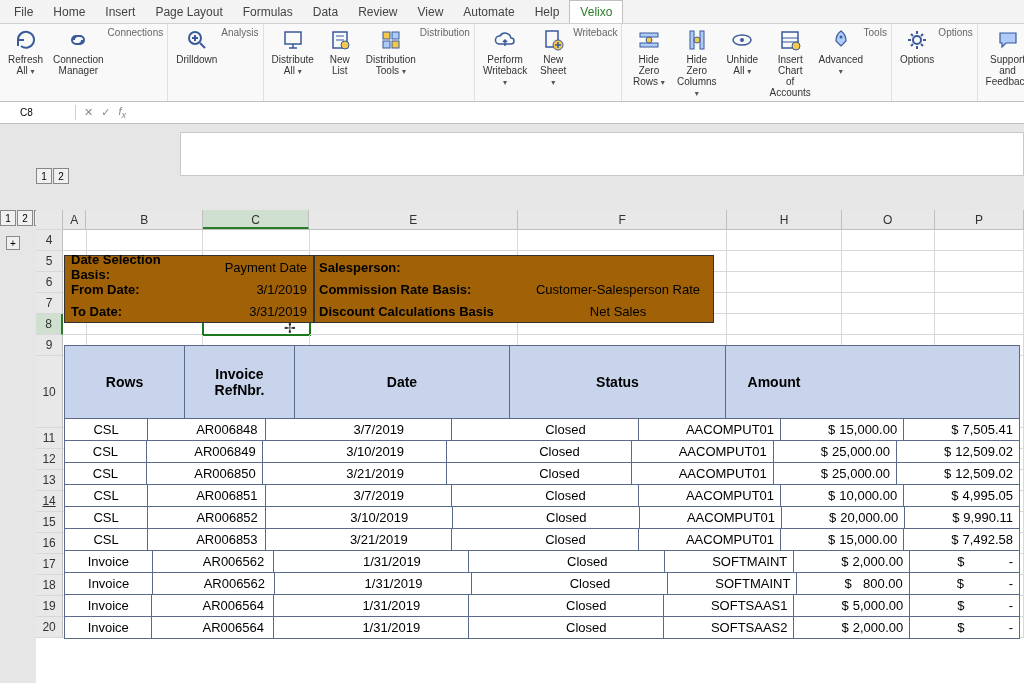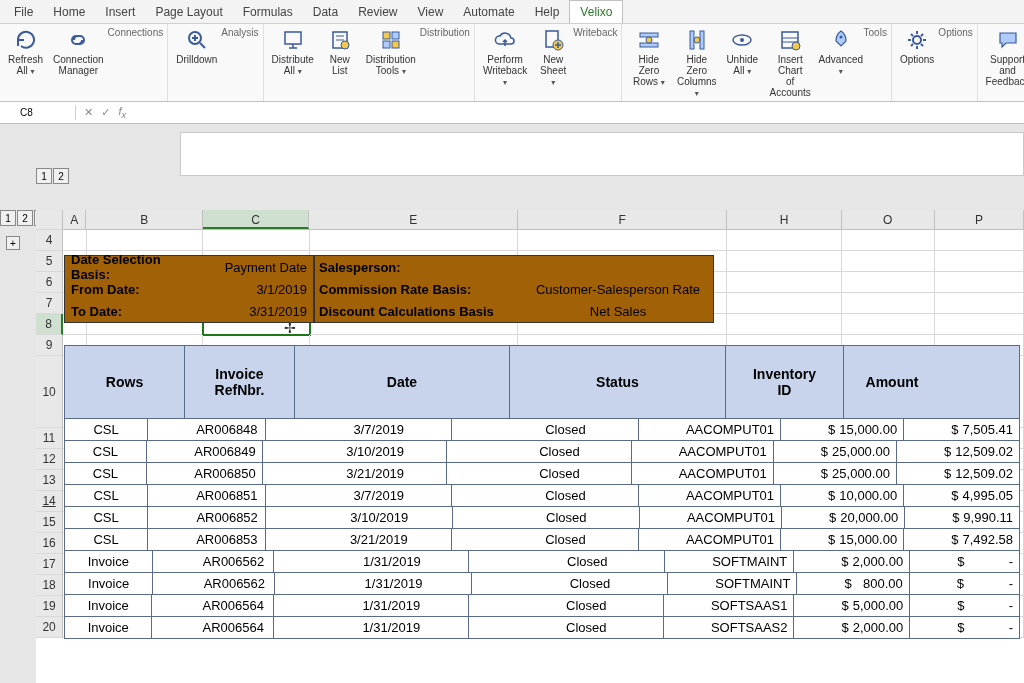--- a/index.html
+++ b/index.html
@@ -534,21 +534,20 @@
   </div>
 
   <div class="cursor-cross">✢</div>
 
   <div class="data-table">
     <div class="dt-header" id="dt-header">
         <div class="dt-header-cell" style="width: 120px;">Rows</div>
         <div class="dt-header-cell" style="width: 110px;">Invoice<br>RefNbr.</div>
         <div class="dt-header-cell" style="width: 215px;">Date</div>
         <div class="dt-header-cell" style="width: 216px;">Status</div>
-        <div class="dt-header-cell" style="width: 118px;">Inventory<br>ID</div>
         <div class="dt-header-cell" style="width: 96px;">Amount</div>
       </div>
     <div class="dt-body" id="dt-body">
         <div class="dt-row">
           <div class="dt-cell" style="width: 120px;">CSL</div>
           <div class="dt-cell" style="width: 110px;">AR006848</div>
           <div class="dt-cell" style="width: 215px;">3/7/2019</div>
           <div class="dt-cell" style="width: 216px;">Closed</div>
           <div class="dt-cell" style="width: 118px;">AACOMPUT01</div>
           <div class="dt-cell money" style="width: 96px;">

